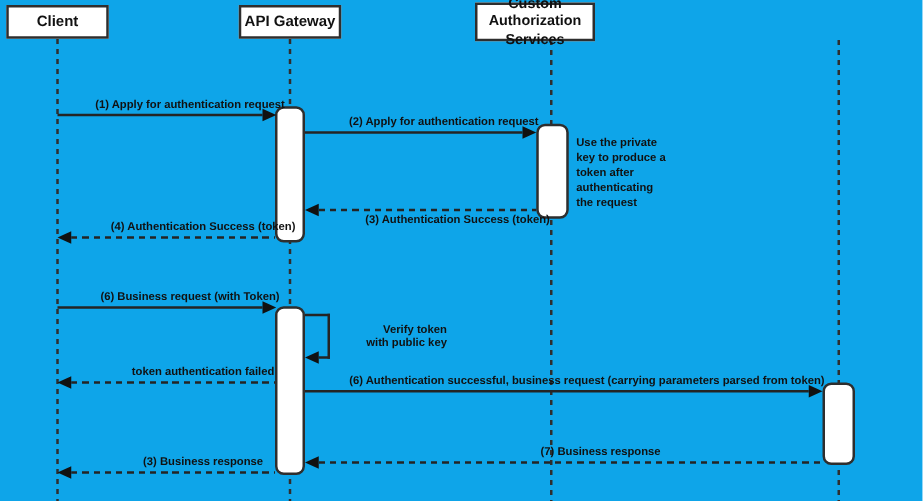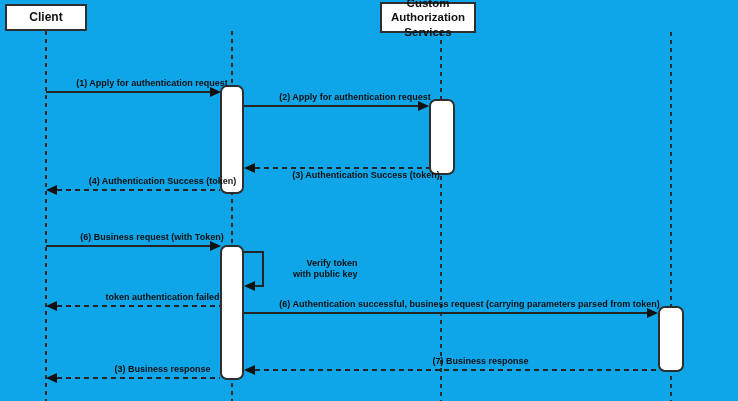--- a/index.html
+++ b/index.html
@@ -46,30 +46,38 @@
 <div class="canvas">
 
   <div class="lifeline" style="left:45px;top:31px;height:370px"></div>
   <div class="lifeline" style="left:231px;top:31px;height:370px"></div>
   <div class="lifeline" style="left:440px;top:32px;height:369px"></div>
   <div class="lifeline" style="left:670px;top:32px;height:369px"></div>
 
   <div class="actor" style="left:5px;top:4px;width:82px;height:27px">
     <span>Client</span>
   </div>
+  <div class="actor" style="left:191px;top:4px;width:82px;height:27px">
+    <span>API Gateway</span>
+  </div>
   <div class="actor" style="left:380px;top:2px;width:96px;height:31px">
     <span class="multi">Custom Authorization
 Services</span>
   </div>
 
   <div class="activation" style="left:220px;top:85px;width:24px;height:109px"></div>
   <div class="activation" style="left:429px;top:99px;width:26px;height:76px"></div>
   <div class="activation" style="left:220px;top:245px;width:24px;height:135px"></div>
   <div class="activation" style="left:658px;top:306px;width:26px;height:66px"></div>
 
+  <div class="note" style="left:461px;top:108px;width:86px">Use the private
+key to produce a
+token after
+authenticating
+the request</div>
 
   <div>
     <div class="lbl" style="left:46px;top:78px;width:164px">(1) Apply for authentication request</div>
     <div class="line-solid" style="left:46px;top:91px;width:164px"></div>
     <div class="arr arr-right" style="left:210px;top:87px"></div>
   </div>
 
   <div>
     <div class="lbl" style="left:244px;top:92px;width:174px">(2) Apply for authentication request</div>
     <div class="line-solid" style="left:244px;top:105px;width:174px"></div>

